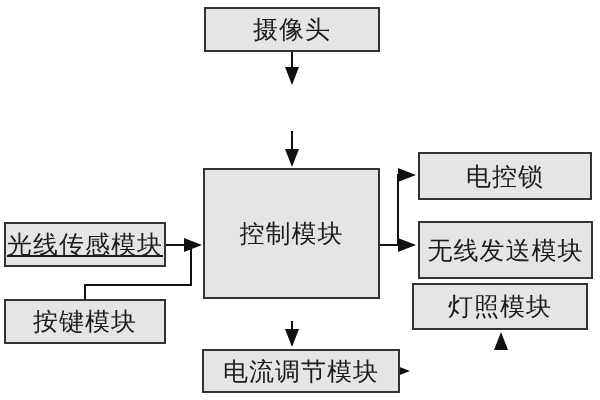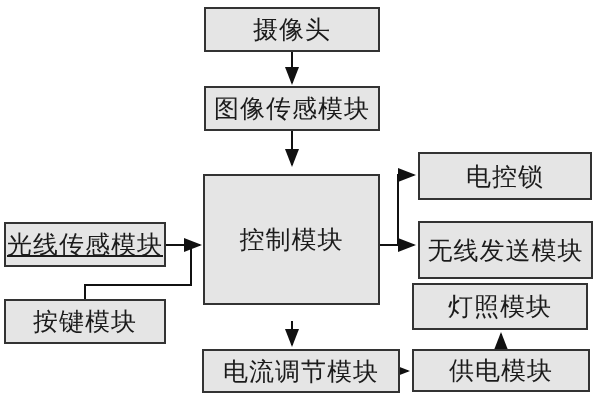--- a/index.html
+++ b/index.html
@@ -28,21 +28,21 @@
     align-items: center;
     justify-content: center;
     font-size: 25px;
     letter-spacing: 1px;
     color: #1b1b1b;
     white-space: nowrap;
     text-align: center;
   }
   #n-camera       { left: 204px; top: 7px;   width: 176px; height: 45px; }
   #n-image-sensor { left: 204px; top: 86px;  width: 176px; height: 45px; }
-  #n-control      { left: 203px; top: 174px; width: 177px; height: 131px; }
+  #n-control      { left: 203px; top: 168px; width: 177px; height: 131px; }
   #n-light-sensor { left: 4px;   top: 222px; width: 162px; height: 45px; text-decoration: underline; }
   #n-button       { left: 4px;   top: 299px; width: 162px; height: 45px; }
   #n-electric-lock{ left: 418px; top: 152px; width: 174px; height: 48px; }
   #n-wireless     { left: 418px; top: 221px; width: 175px; height: 58px; }
   #n-lighting     { left: 412px; top: 283px; width: 176px; height: 47px; }
   #n-power        { left: 412px; top: 349px; width: 178px; height: 43px; }
   #n-current-reg  { left: 202px; top: 349px; width: 198px; height: 44px; }
 </style>
 </head>
 <body>
@@ -61,31 +61,29 @@
     <path d="M85 299 V 285 H 191 V 246" stroke="#111111" stroke-width="2" fill="none"></path>
     <path d="M380 245 H 414" stroke="#111111" stroke-width="2" fill="none" marker-end="url(#ah)"></path>
     <path d="M398 245 V 175 H 414" stroke="#111111" stroke-width="2" fill="none" marker-end="url(#ah)"></path>
     <path d="M292 321 V 345" stroke="#111111" stroke-width="2" fill="none" marker-end="url(#ah)"></path>
     <path d="M380 371 H 408" stroke="#111111" stroke-width="2" fill="none" marker-end="url(#ah)"></path>
     <path d="M501 349 V 334" stroke="#111111" stroke-width="2" fill="none" marker-end="url(#ah)"></path>
   </svg>
 
   <div class="node" id="n-camera">摄像头</div>
 
-  <div class="node" id="n-image-sensor">图像传感模块</div>
 
   <div class="node" id="n-control">控制模块</div>
 
   <div class="node" id="n-light-sensor">光线传感模块</div>
 
   <div class="node" id="n-button">按键模块</div>
 
   <div class="node" id="n-electric-lock">电控锁</div>
 
   <div class="node" id="n-wireless">无线发送模块</div>
 
   <div class="node" id="n-lighting">灯照模块</div>
 
-  <div class="node" id="n-power">供电模块</div>
 
   <div class="node" id="n-current-reg">电流调节模块</div>
 
 </div>
 
 </body></html>

